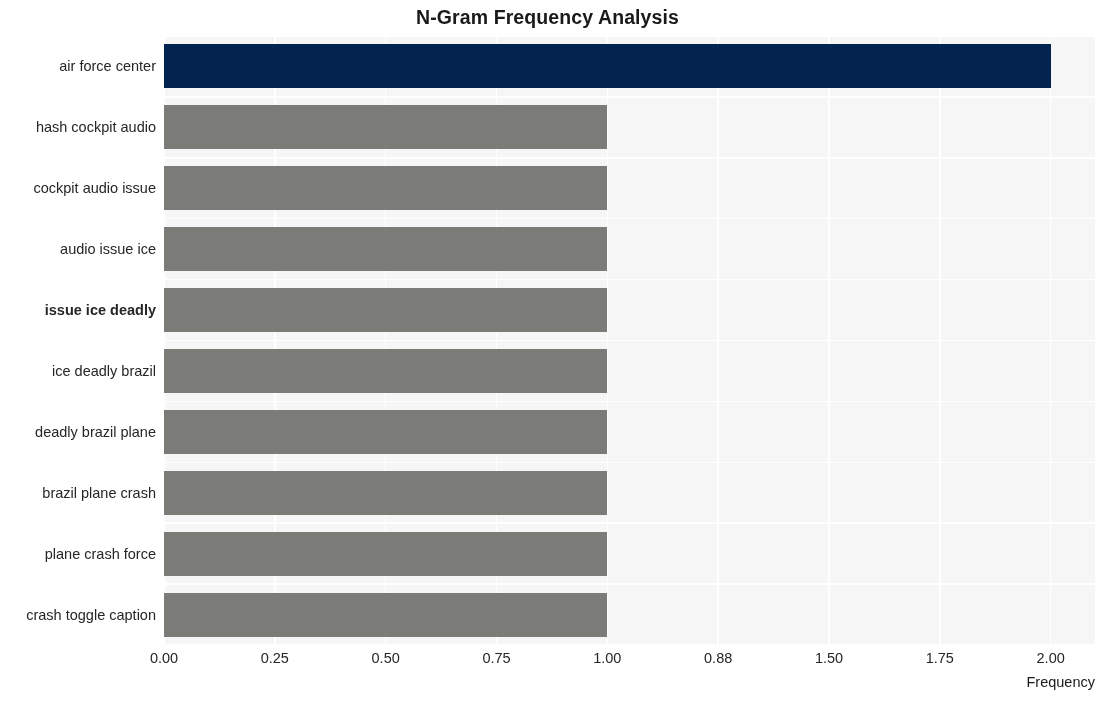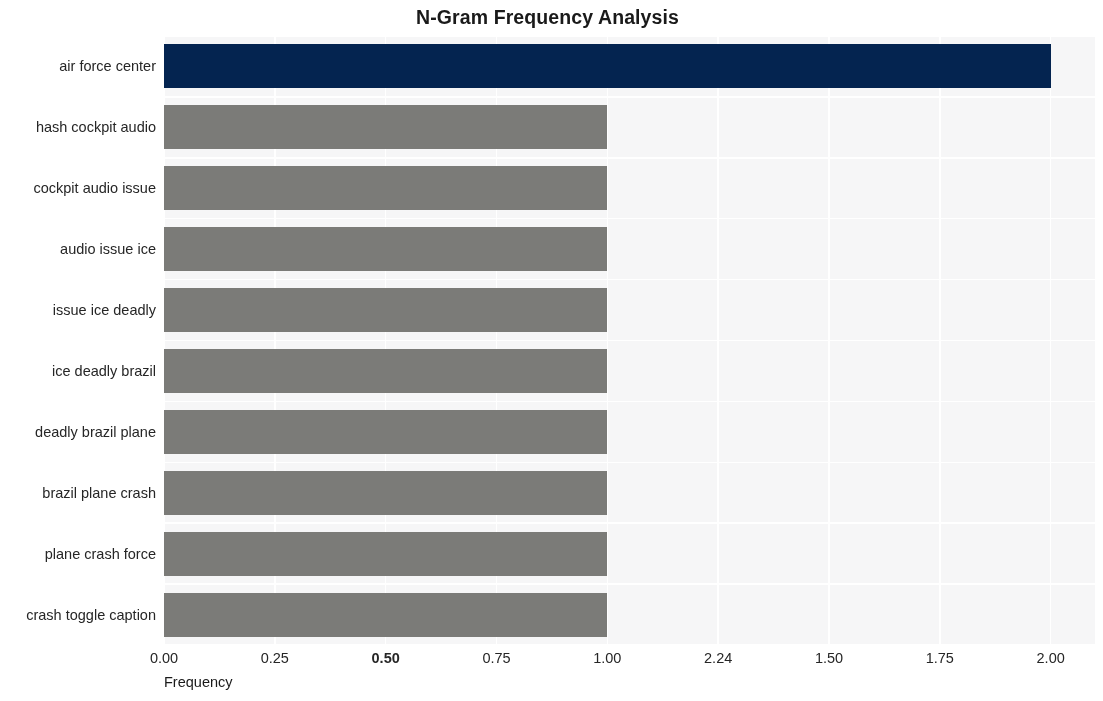--- a/index.html
+++ b/index.html
@@ -104,21 +104,21 @@
     color: #262626;
     white-space: nowrap;
     line-height: 1;
   }
 
   #x-axis-title {
     position: absolute;
     left: 164px;
     top: 674px;
     width: 931px;
-    text-align: left;
+    text-align: right;
     font-size: 14.5px;
     color: #1a1a1a;
     white-space: nowrap;
   }
 </style>
 </head>
 <body>
 
 <div id="figure">
 
@@ -155,35 +155,35 @@
       <div class="bar gray" title="brazil plane crash: 1" style="top: 434.75px; width: 443.333px; background: rgb(123, 123, 120);"></div>
       <div class="bar gray" title="plane crash toggle: 1" style="top: 495.65px; width: 443.333px; background: rgb(123, 123, 120);"></div>
       <div class="bar gray" title="crash toggle caption: 1" style="top: 556.55px; width: 443.333px; background: rgb(123, 123, 120);"></div>
     </div>
 
   <div id="y-labels">
       <div class="y-label" style="top: 23.45px;">air force center</div>
       <div class="y-label" style="top: 84.35px;">hash cockpit audio</div>
       <div class="y-label" style="top: 145.25px;">cockpit audio issue</div>
       <div class="y-label" style="top: 206.15px;">audio issue ice</div>
-      <div class="y-label" style="top: 267.05px;">issue ice deadly</div>
+      <div class="y-label" style="top: 267.05px; font-weight: bold;">issue ice deadly</div>
       <div class="y-label" style="top: 327.95px;">ice deadly brazil</div>
       <div class="y-label" style="top: 388.85px;">deadly brazil plane</div>
       <div class="y-label" style="top: 449.75px; margin-left: 8px;">brazil plane crash</div>
       <div class="y-label" style="top: 510.65px;">plane crash force</div>
       <div class="y-label" style="top: 571.55px;">crash toggle caption</div>
     </div>
 
   <div id="x-labels">
       <div class="x-label" style="left: 0px;">0.00</div>
       <div class="x-label" style="left: 110.833px;">0.25</div>
-      <div class="x-label" style="left: 221.667px; font-weight: bold;">0.50</div>
+      <div class="x-label" style="left: 221.667px;">0.50</div>
       <div class="x-label" style="left: 332.5px;">0.75</div>
       <div class="x-label" style="left: 443.333px;">1.00</div>
-      <div class="x-label" style="left: 554.167px;">2.24</div>
+      <div class="x-label" style="left: 554.167px;">0.88</div>
       <div class="x-label" style="left: 665px; text-align: right;">1.50</div>
       <div class="x-label" style="left: 775.833px;">1.75</div>
       <div class="x-label" style="left: 886.667px;">2.00</div>
     </div>
 
   <div id="x-axis-title">Frequency</div>
 
 </div>
 
 </body></html>

